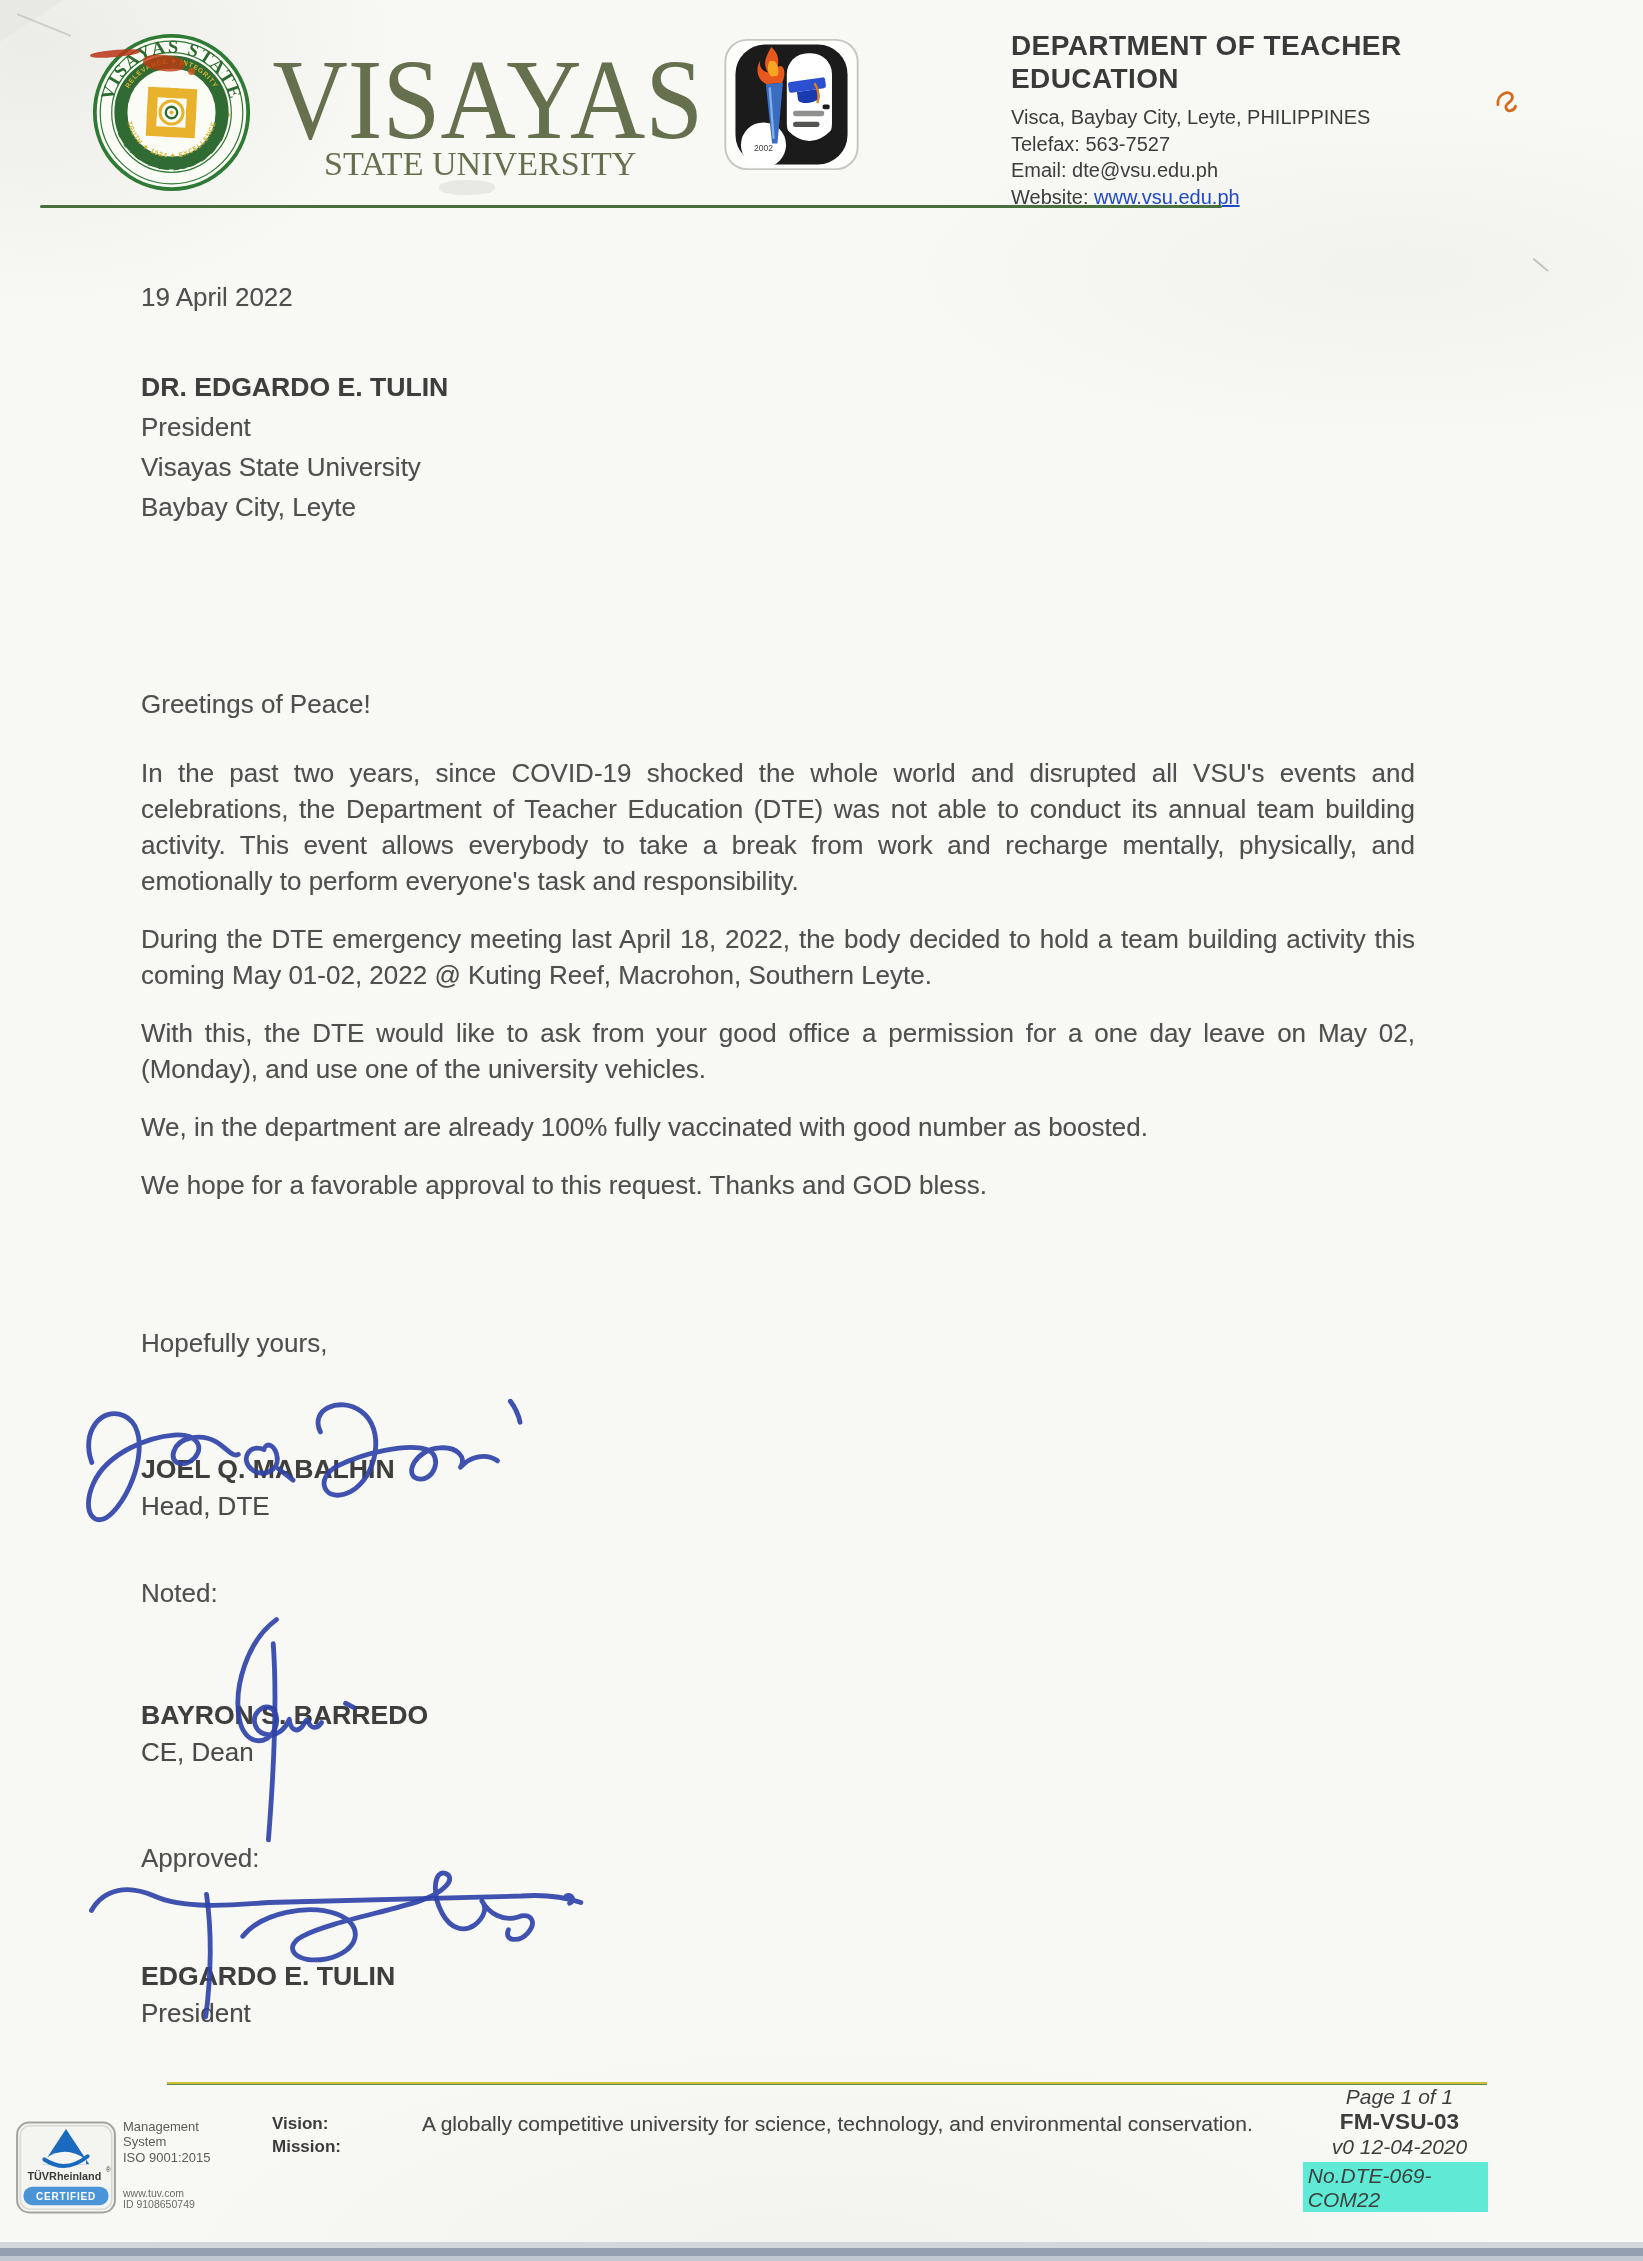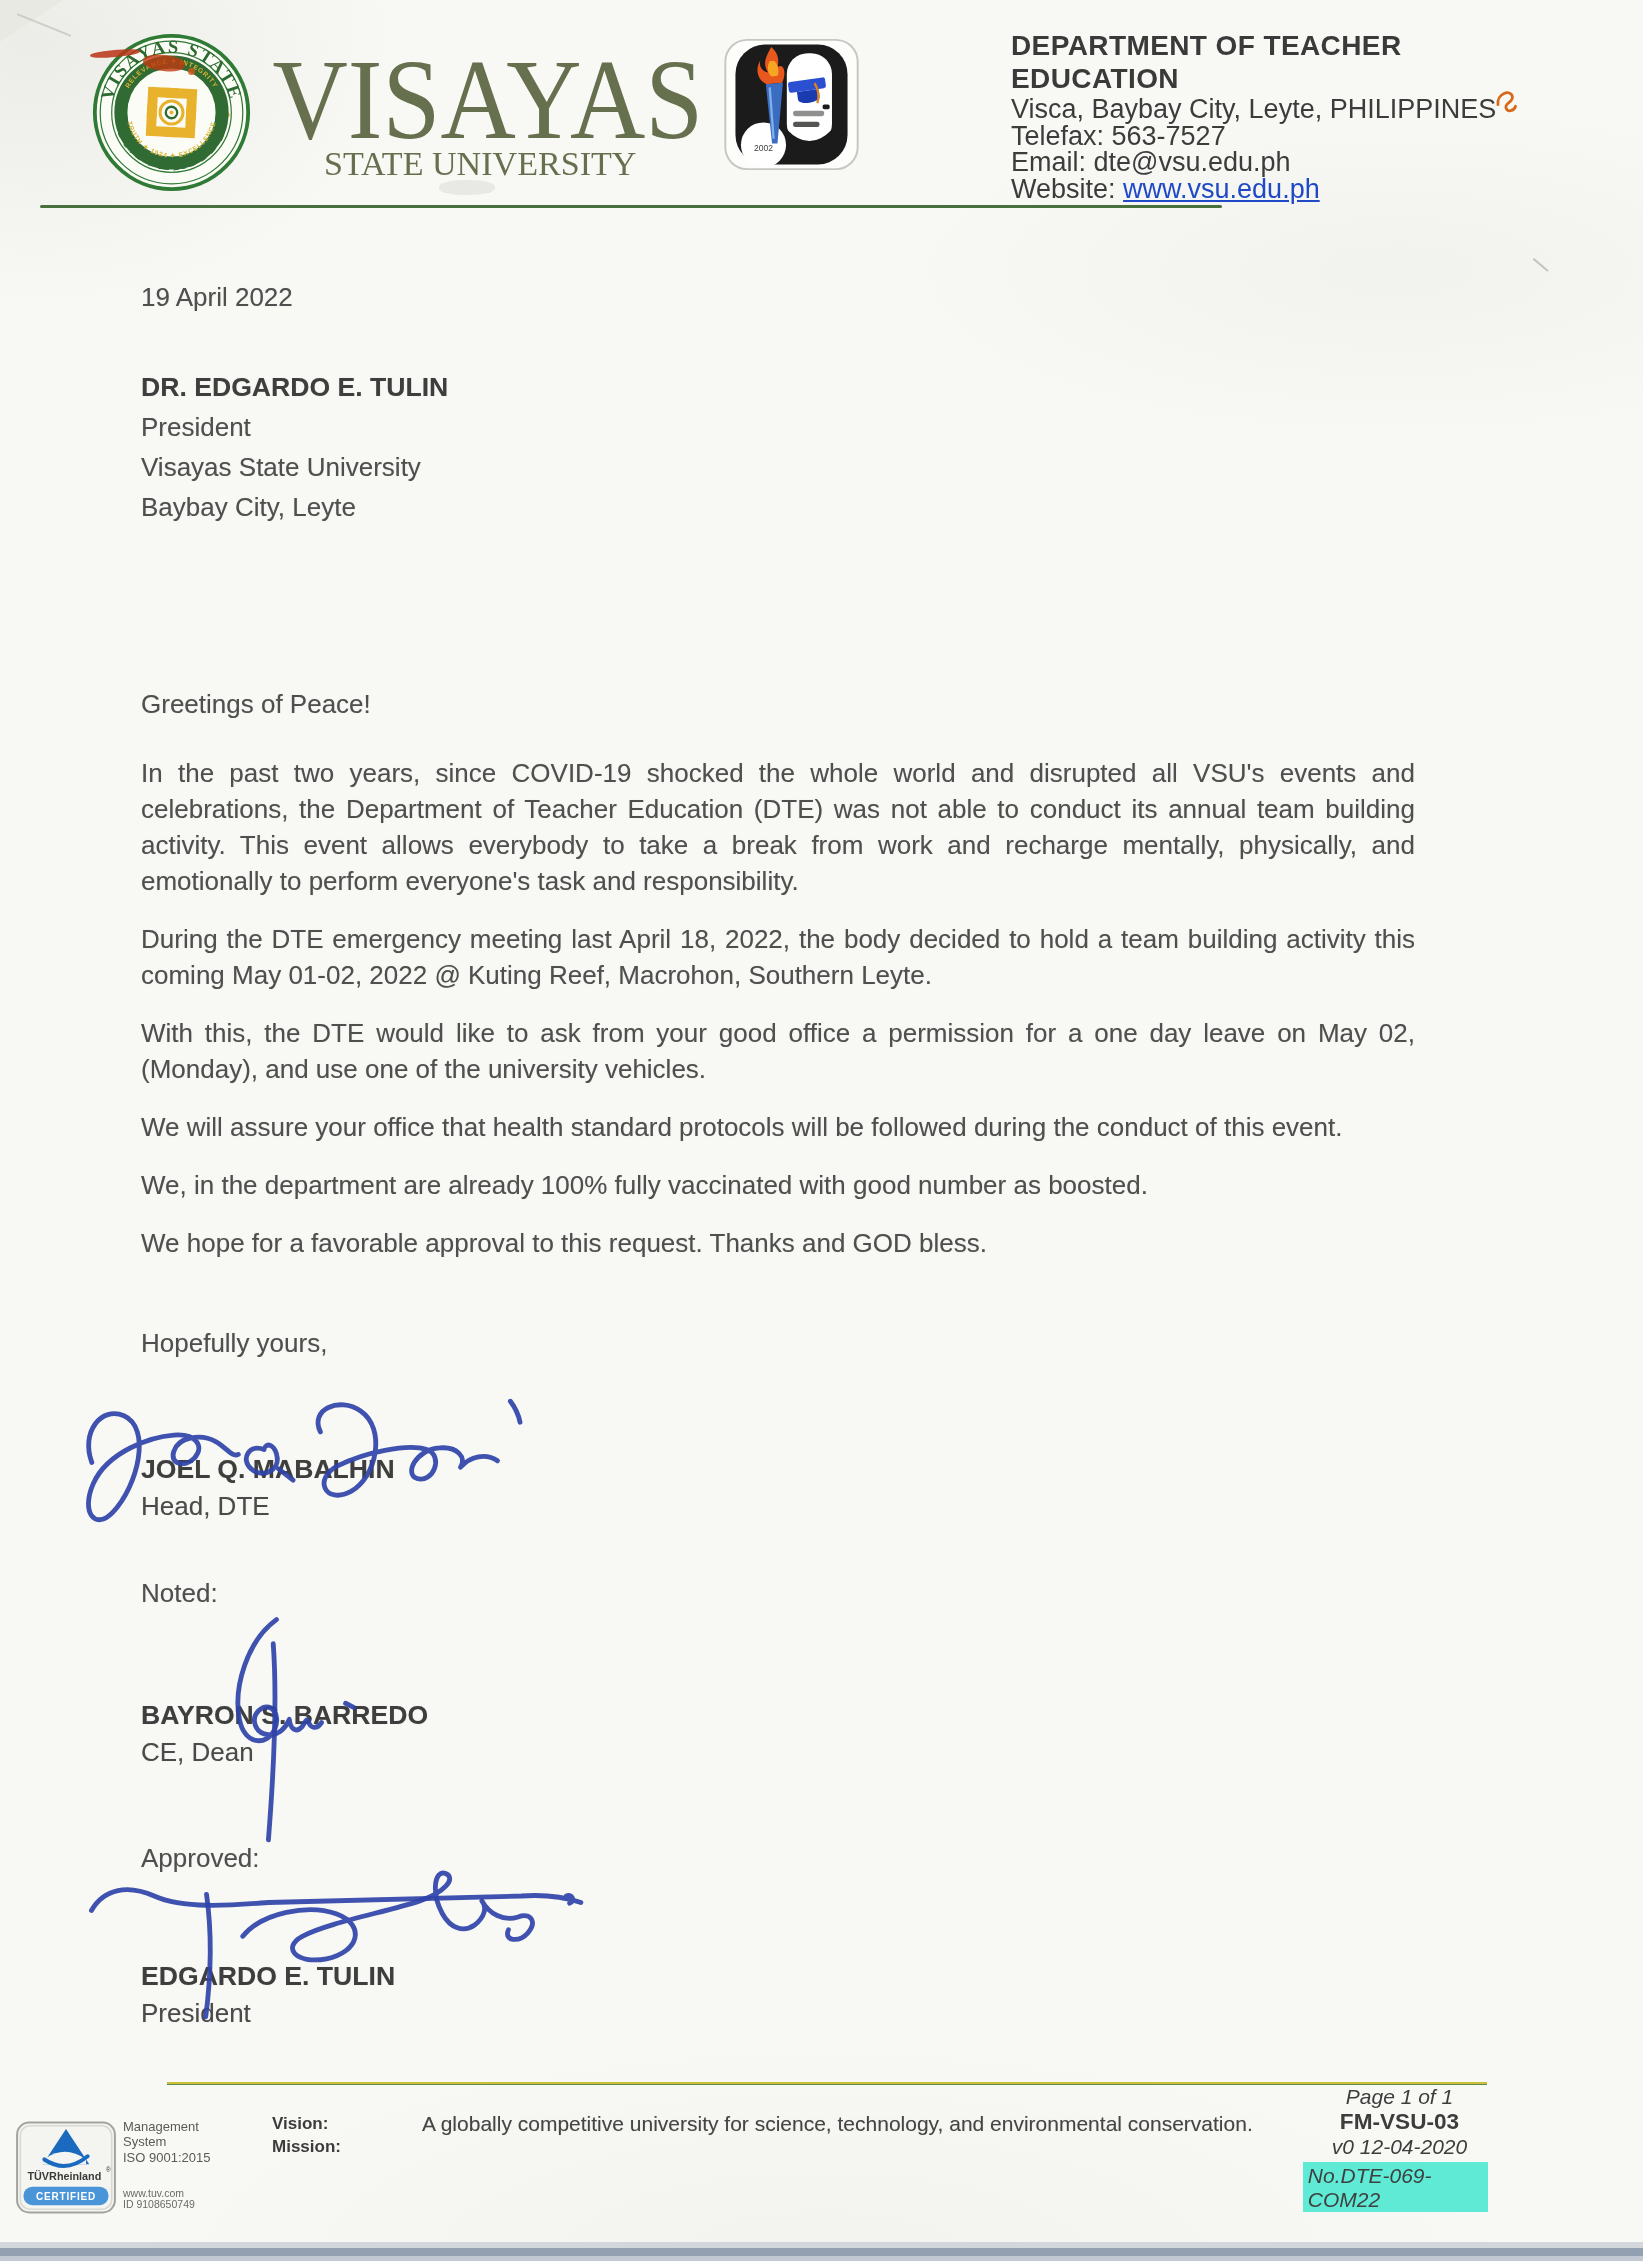--- a/index.html
+++ b/index.html
@@ -15,21 +15,21 @@
     background:
       radial-gradient(725px 242px at 85% 12%, rgba(222,223,219,.25), transparent 70%),
       radial-gradient(564px 403px at 2% 2%, rgba(214,214,209,.35), transparent 65%),
       radial-gradient(967px 322px at 50% 100%, rgba(225,226,223,.25), transparent 70%);
   }
   .abs{position:absolute;}
   .scan{text-shadow:0 0 0.8px rgba(110,110,110,.38);}
   
   .dept{left:1011px; top:29px; width:516px;}
   .dept .dname{font-size:28px; line-height:33px; font-weight:700; color:#3a3a3a; letter-spacing:0.4px;}
-  .dept .daddr{margin-top:1px; font-size:27px; line-height:26.6px; color:#3c3c3c;}
+  .dept .daddr{margin-top:9px; font-size:20px; line-height:26.6px; color:#3c3c3c;}
   .weblink{color:#1f49c7; text-decoration:underline; cursor:pointer;}
   .hrule{left:40px; top:205px; width:1182px; height:3.2px; background:#48703c; border-radius:1.6px;}
   
   .txt{font-size:26px; line-height:36px; color:#4f4f4f;}
   .bold{font-weight:700; color:#3e3e3e;}
   .body-block{left:141px; top:755px; width:1274px; text-align:justify;}
   .body-block p{margin:0 0 22px 0;}
   .sig-name{font-size:26.6px; line-height:37px;}
   .sig-name .role{font-weight:400; color:#4a4a4a; font-size:26px;}
   svg.signature{overflow:visible; z-index:6;}
@@ -159,21 +159,20 @@
     <div>Baybay City, Leyte</div>
   </div>
 
 
   <div class="abs txt scan" style="left:141px;top:686px;">Greetings of Peace!</div>
 
   <div class="abs txt scan body-block">
     <p>In the past two years, since COVID-19 shocked the whole world and disrupted all VSU's events and celebrations, the Department of Teacher Education (DTE) was not able to conduct its annual team building activity. This event allows everybody to take a break from work and recharge mentally, physically, and emotionally to perform everyone's task and responsibility.</p>
     <p>During the DTE emergency meeting last April 18, 2022, the body decided to hold a team building activity this coming May 01-02, 2022 @ Kuting Reef, Macrohon, Southern Leyte.</p>
     <p>With this, the DTE would like to ask from your good office a permission for a one day leave on May 02, (Monday), and use one of the university vehicles.</p>
-    <p>We will assure your office that health standard protocols will be followed during the conduct of this event.</p>
     <p>We, in the department are already 100% fully vaccinated with good number as boosted.</p>
     <p>We hope for a favorable approval to this request. Thanks and GOD bless.</p>
   </div>
 
   <div class="abs txt scan" style="left:141px;top:1325px;">Hopefully yours,</div>
 
   <svg class="abs signature" style="left:74px;top:1390px;" width="459" height="161" viewBox="0 0 570 200">
     <path d="M22,90 C8,52 34,20 62,32 C96,47 80,118 48,152 C26,175 8,152 24,116 C42,76 96,58 124,56 C152,54 162,70 150,84 C138,97 118,92 124,76 C130,58 158,54 176,64 C190,72 196,84 204,80"></path>
     <path d="M236,74 C218,66 206,86 220,98 C234,110 256,100 252,82 C250,70 242,66 238,70 M254,98 L272,112"></path>
     <path d="M306,52 C292,24 330,8 356,26 C388,48 376,108 344,126 C312,143 296,110 328,94 C360,78 414,66 438,74 C460,82 446,116 426,110 C410,105 424,74 454,72 C476,70 488,84 480,96 C492,82 512,78 526,88"></path>

